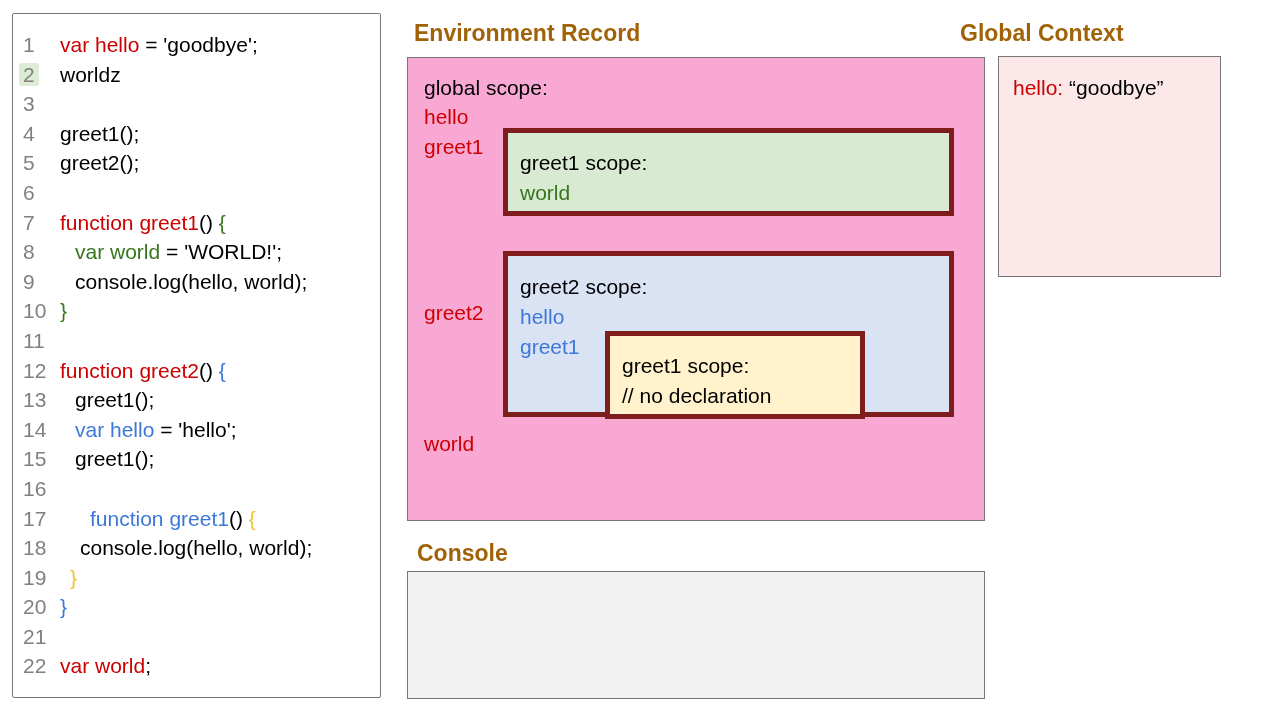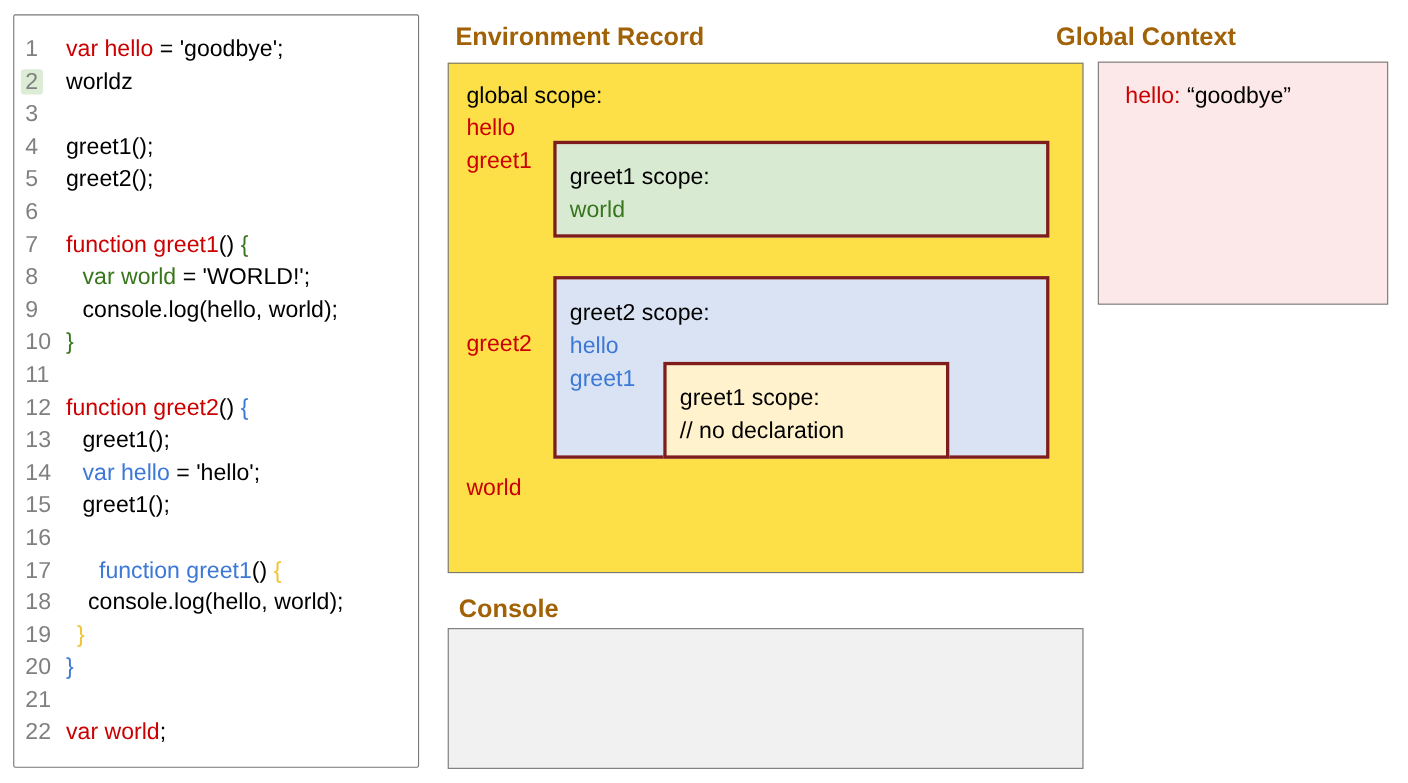--- a/index.html
+++ b/index.html
@@ -26,38 +26,38 @@
   .c-blue{color:#3c78d8;}
   .c-gold{color:#f1c232;}
   
   .section-title{position:absolute;font-size:23px;font-weight:bold;color:#a16207;}
   #env-title{left:414px;top:20px;}
   #gc-title{left:960px;top:20px;}
   #console-title{left:417px;top:540px;}
   
   #env-box{
     position:absolute;left:407px;top:57px;width:578px;height:464px;
-    background:#fde047;border:1px solid #777;box-sizing:border-box;
+    background:#f9a8d4;border:1px solid #777;box-sizing:border-box;
   }
   .env-label{position:absolute;font-size:21px;line-height:29px;}
   #lbl-global{left:16px;top:15px;color:#000;}
   #lbl-hello{left:16px;top:44px;color:#cc0000;}
   #lbl-greet1{left:16px;top:74px;color:#cc0000;}
   #lbl-greet2{left:16px;top:192px;color:#cc0000;margin-top:48px;}
   #lbl-world{left:16px;top:371px;color:#cc0000;}
-  .scope-box{position:absolute;border:3px solid #7f1d1d;box-sizing:border-box;font-size:21px;line-height:30px;}
+  .scope-box{position:absolute;border:5px solid #7f1d1d;box-sizing:border-box;font-size:21px;line-height:30px;}
   #greet1-scope{left:95px;top:70px;width:451px;height:88px;background:#d9ead3;padding:15px 0 0 12px;}
   #greet2-scope{left:95px;top:193px;width:451px;height:166px;background:#dae3f3;padding:16px 0 0 12px;}
   #inner-greet1-scope{left:97px;top:75px;width:260px;height:88px;background:#fff2cc;padding:15px 0 0 12px;}
   .scope-line{display:block;}
   
   #gc-box{
-    position:absolute;left:998px;top:56px;width:264px;height:221px;
+    position:absolute;left:998px;top:56px;width:223px;height:221px;
     background:#fce8e8;border:1px solid #777;box-sizing:border-box;
-    padding:16px 0 0 24px;font-size:21px;line-height:29px;
+    padding:16px 0 0 14px;font-size:21px;line-height:29px;
   }
   
   #console-box{
     position:absolute;left:407px;top:571px;width:578px;height:128px;
     background:#f1f1f1;border:1px solid #777;box-sizing:border-box;
   }
 </style>
 </head>
 <body>
 

